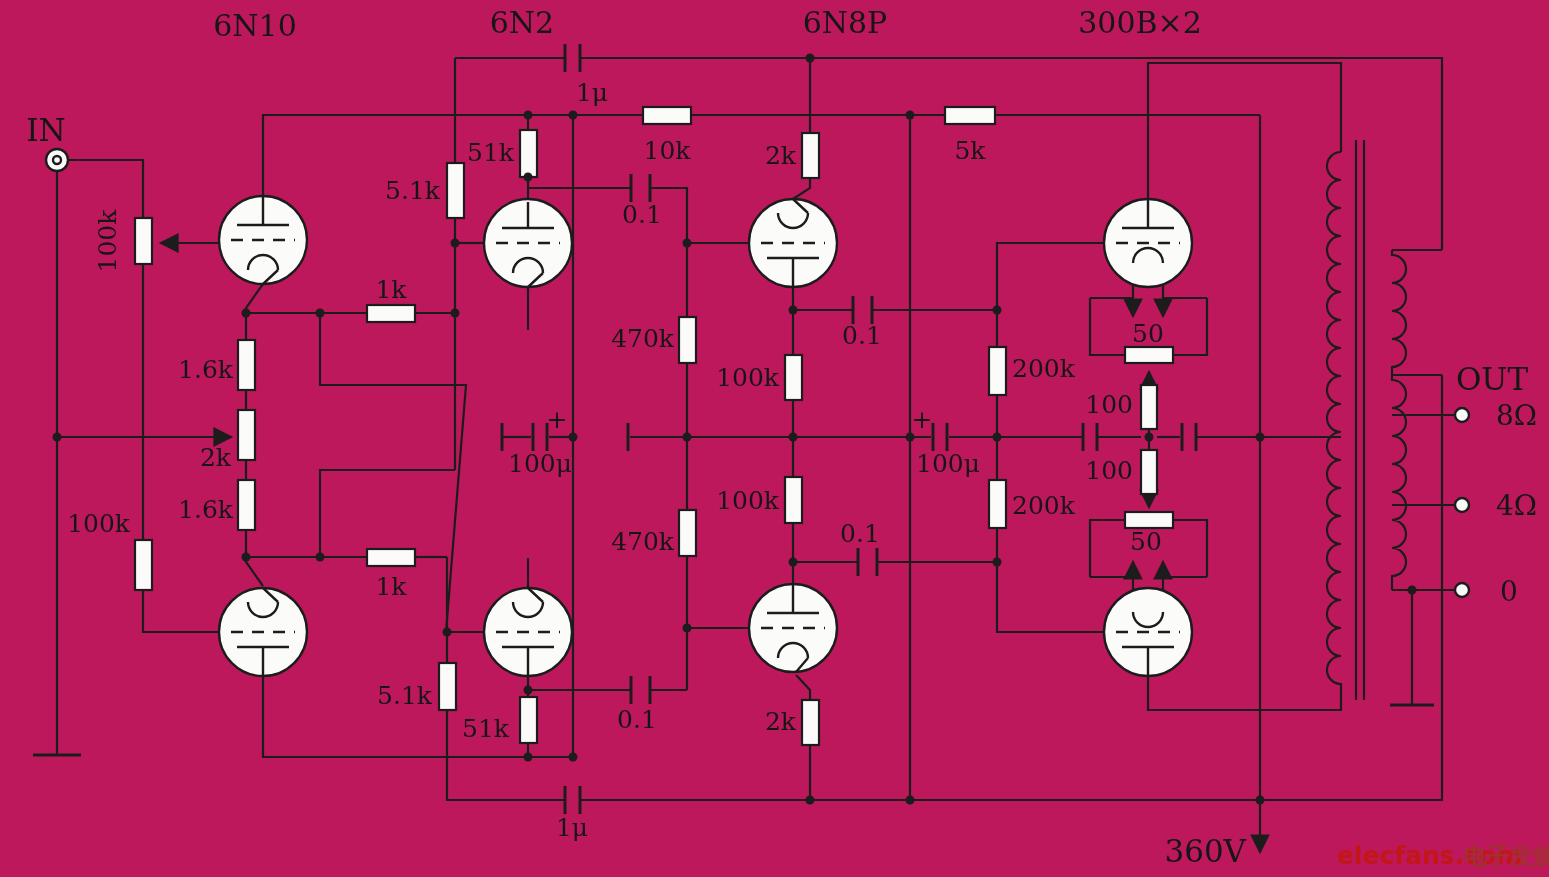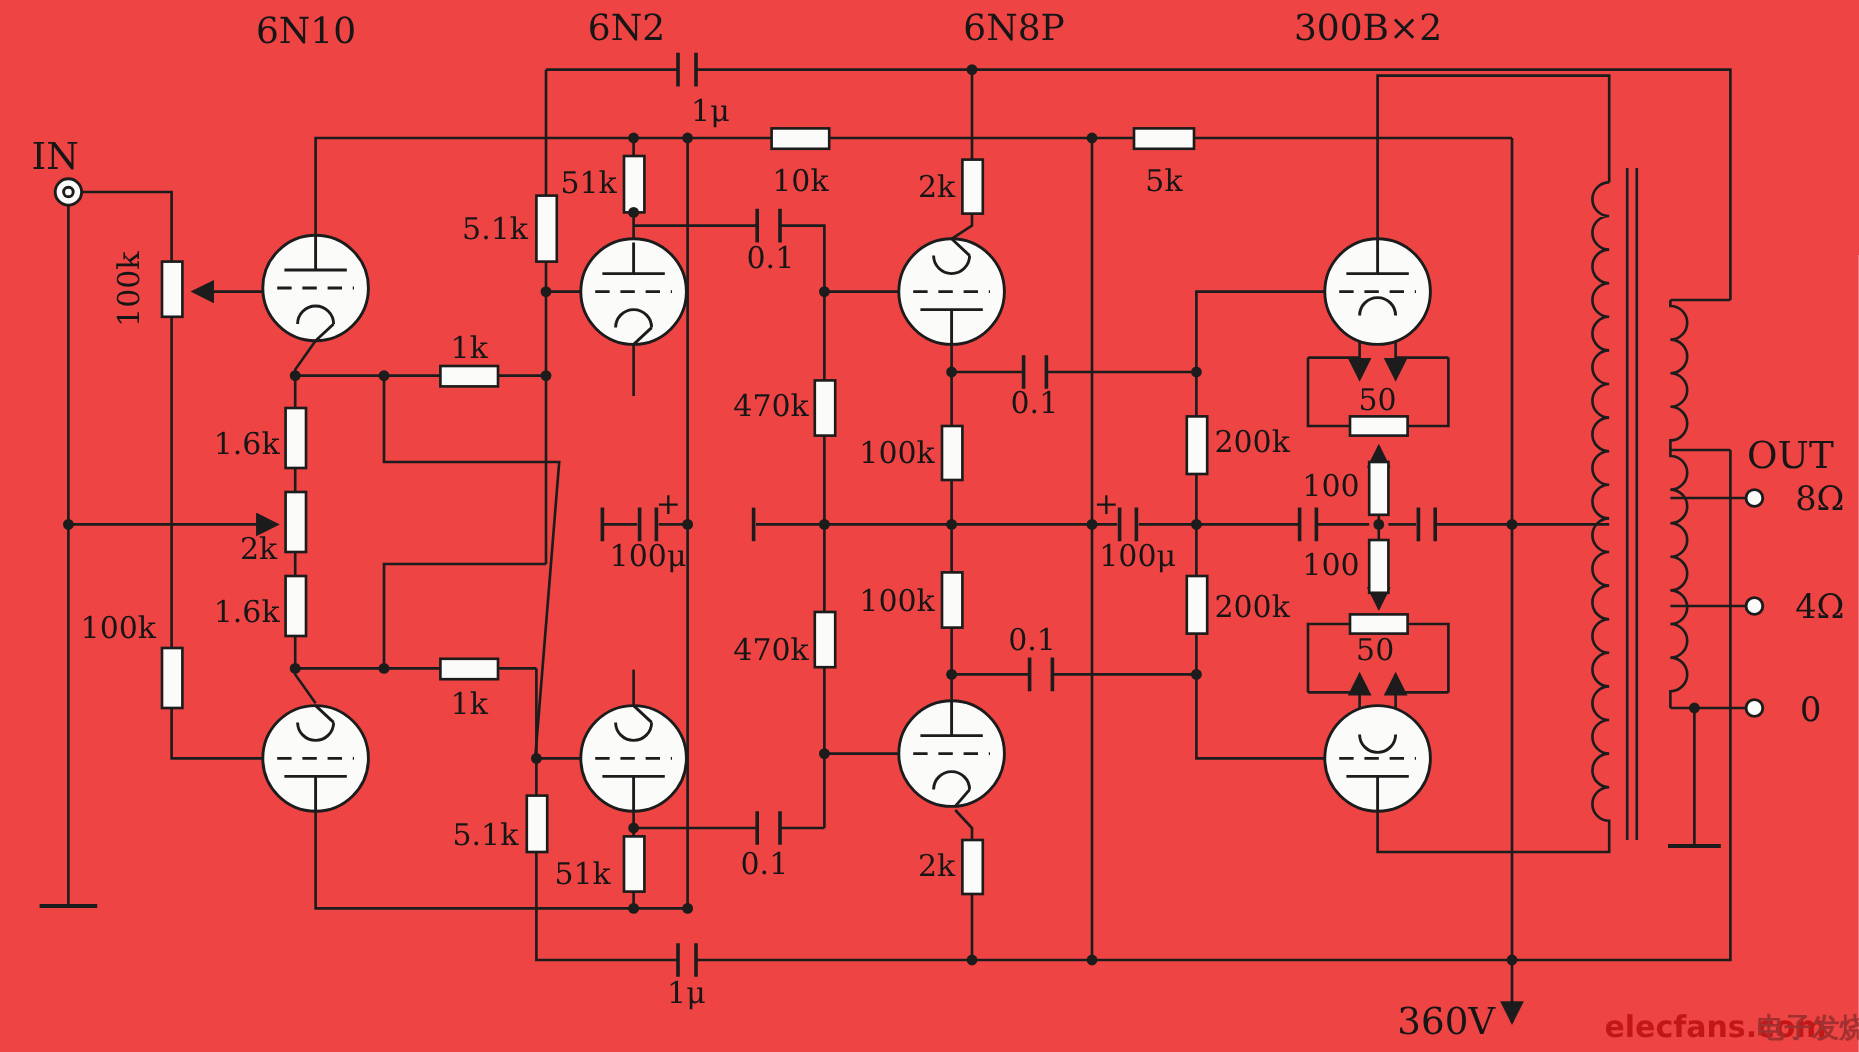--- a/index.html
+++ b/index.html
@@ -1,16 +1,16 @@
 <!DOCTYPE html>
 <html><head>
 <meta charset="utf-8">
 <style>
   html,body{margin:0;padding:0;background:#e8e8e6;}
-  #stage{position:relative;width:1549px;height:877px;background:#ef4444;overflow:hidden;
+  #stage{position:relative;width:1549px;height:877px;background:#be185d;overflow:hidden;
          font-family:"DejaVu Serif","Liberation Serif",serif;}
   svg{display:block;}
   text{fill:#161616;}
   .val{font-size:25px;}
   .tube-name{font-size:30px;}
   .big{font-size:31px;}
   .tap{font-size:28px;}
   .wm-brand{font-family:"DejaVu Sans","Liberation Sans",sans-serif;font-weight:bold;font-size:25px;fill:#c31616;}
   .wm-cn{font-family:"DejaVu Sans","Liberation Sans",sans-serif;font-weight:bold;font-size:23px;fill:#a33030;}
 </style>

